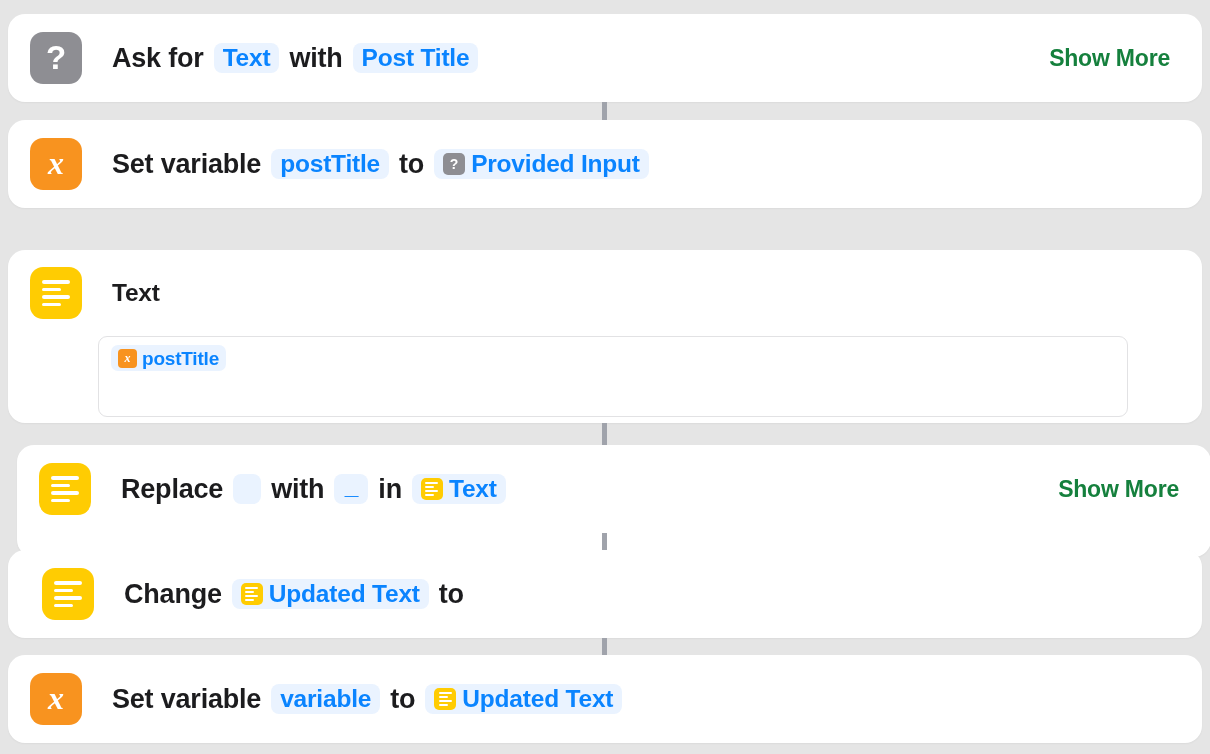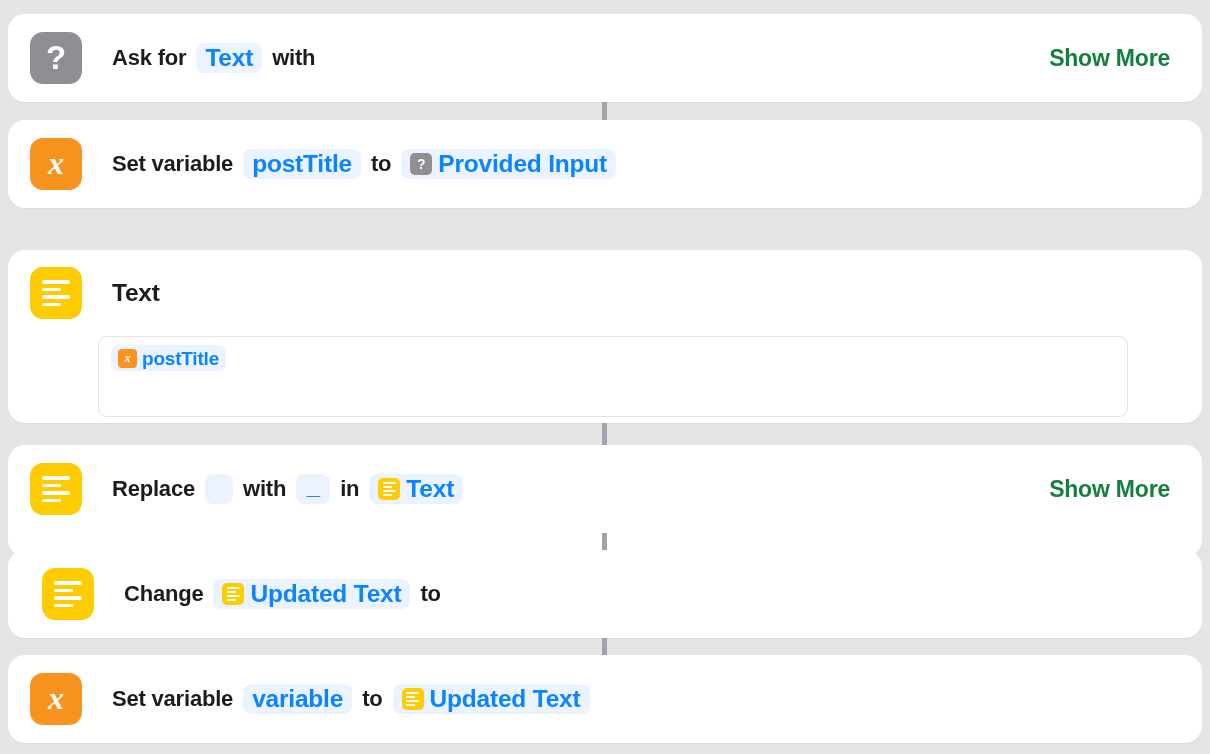--- a/index.html
+++ b/index.html
@@ -100,21 +100,21 @@
 
   
   .phrase {
     display: flex;
     align-items: center;
     flex-wrap: nowrap;
     margin-left: 24px;
     gap: 0;
   }
   .word {
-    font-size: 22px;
+    font-size: 27px;
     font-weight: 700;
     color: #1c1c1e;
     letter-spacing: -0.2px;
     white-space: nowrap;
     padding: 0 6px;
   }
   .pill {
     display: inline-flex;
     align-items: center;
     background: #eaf3ff;
@@ -256,20 +256,23 @@
     <div class="card-row">
       <div class="app-icon gray">
         <span class="qmark">?</span>
       </div>
       <div class="phrase">
         <span class="word">Ask for</span>
         <span class="pill">
           <span class="ptext">Text</span>
         </span>
         <span class="word">with</span>
+        <span class="pill">
+          <span class="ptext">Post Title</span>
+        </span>
       </div>
       <div class="show-more">Show More</div>
     </div>
   </div>
 
   <div class="connector" style="top:102px;height:18px;"></div>
 
   <div class="card" style="top:120px;height:88px;">
     <div class="card-row">
       <div class="app-icon orange">
@@ -308,21 +311,21 @@
         <span class="mini orange">
           <span class="xvar-s">x</span>
         </span>
         <span class="ptext">postTitle</span>
       </span>
     </div>
   </div>
 
   <div class="connector" style="top:423px;height:22px;"></div>
 
-  <div class="card" style="top:445px;height:112px;">
+  <div class="card" style="top:445px;height:112px;margin-left:9px;">
     <div class="card-row">
       <div class="app-icon yellow">
         <span class="lines">
           <i class="l"></i>
             <i class="s"></i>
             <i class="l"></i>
             <i class="s"></i>
         </span>
       </div>
       <div class="phrase">

